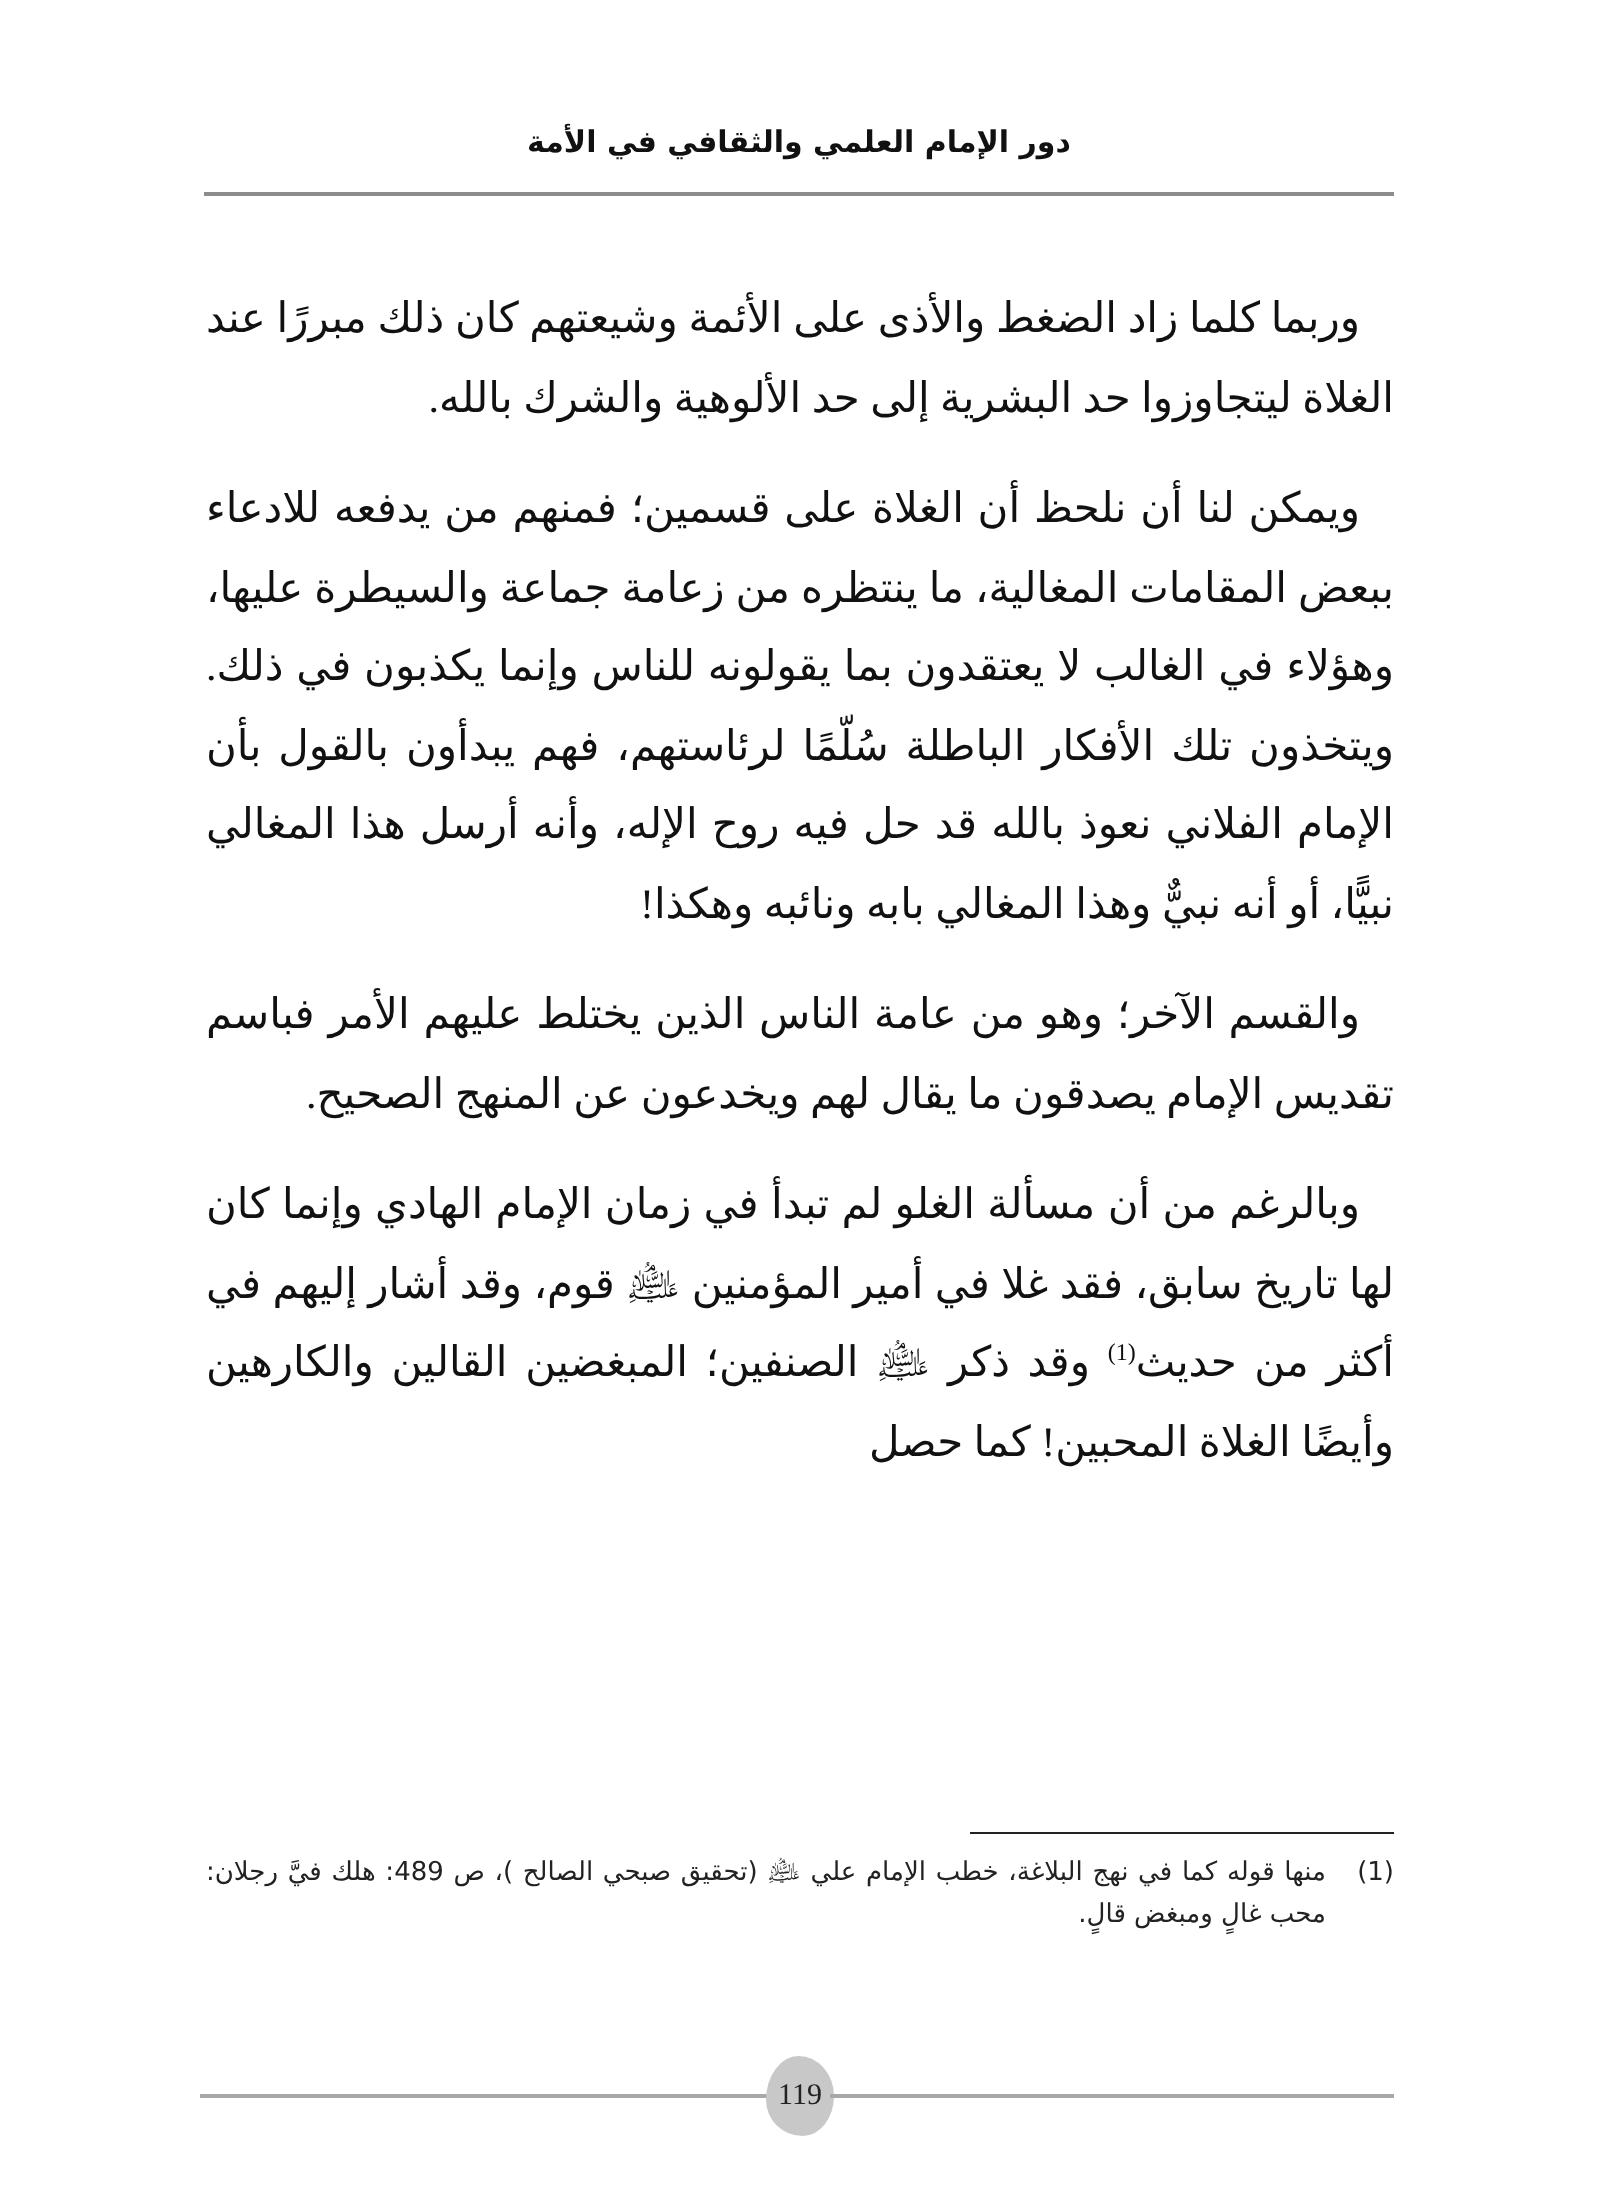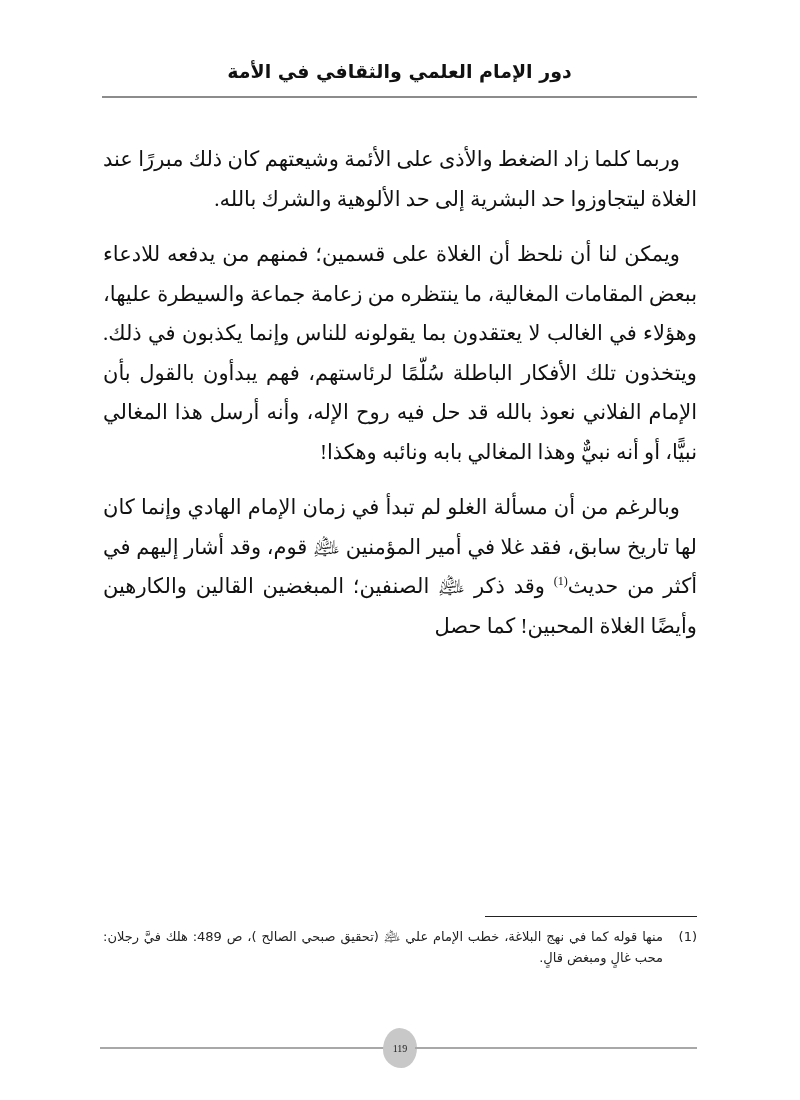--- a/index.html
+++ b/index.html
@@ -22,21 +22,21 @@
     }
     
     .running-header {
       position: absolute;
       top: 56px;
       left: 102px;
       width: 595px;
       text-align: center;
       font-family: "DejaVu Sans", sans-serif;
       font-weight: bold;
-      font-size: 19px;
+      font-size: 15px;
       line-height: 30px;
       color: #111;
     }
     .header-rule {
       position: absolute;
       top: 96px;
       left: 102px;
       width: 595px;
       height: 0;
       border-top: 2px solid #8c8c8c;
@@ -115,36 +115,37 @@
       width: 34px;
       height: 40px;
       background: #c8c8c8;
       border-radius: 48% 52% 46% 54% / 55% 50% 50% 45%;
       display: flex;
       align-items: center;
       justify-content: center;
     }
     .page-number {
       font-family: "Liberation Serif", "DejaVu Serif", serif;
-      font-size: 10px;
+      font-size: 15px;
       color: #222;
       direction: ltr;
     }
   </style>
 </head>
 <body>
 
 <div class="page">
 
   <div class="running-header">دور الإمام العلمي والثقافي في الأمة</div>
   <div class="header-rule"></div>
 
   <div class="body-text">
     <p>وربما كلما زاد الضغط والأذى على الأئمة وشيعتهم كان ذلك مبررًا عند الغلاة ليتجاوزوا حد البشرية إلى حد الألوهية والشرك بالله.</p>
     <p>ويمكن لنا أن نلحظ أن الغلاة على قسمين؛ فمنهم من يدفعه للادعاء ببعض المقامات المغالية، ما ينتظره من زعامة جماعة والسيطرة عليها، وهؤلاء في الغالب لا يعتقدون بما يقولونه للناس وإنما يكذبون في ذلك. ويتخذون تلك الأفكار الباطلة سُلّمًا لرئاستهم، فهم يبدأون بالقول بأن الإمام الفلاني نعوذ بالله قد حل فيه روح الإله، وأنه أرسل هذا المغالي نبيًّا، أو أنه نبيٌّ وهذا المغالي بابه ونائبه وهكذا!</p>
+    <p>والقسم الآخر؛ وهو من عامة الناس الذين يختلط عليهم الأمر فباسم تقديس الإمام يصدقون ما يقال لهم ويخدعون عن المنهج الصحيح.</p>
     <p><span>وبالرغم من أن مسألة الغلو لم تبدأ في زمان الإمام الهادي وإنما كان لها تاريخ سابق، فقد غلا في أمير المؤمنين ﵇ قوم، وقد أشار إليهم في أكثر من حديث</span><span class="fn-ref">(1)</span><span> وقد ذكر ﵇ الصنفين؛ المبغضين القالين والكارهين وأيضًا الغلاة المحبين! كما حصل</span></p>
   </div>
 
   <div class="footnote-rule"></div>
 
   <div class="footnotes">
     <div class="footnote">
       <span class="fn-num">(1)</span>
       <span class="fn-text">منها قوله كما في نهج البلاغة، خطب الإمام علي ﵇ (تحقيق صبحي الصالح )، ص 489: هلك فيَّ رجلان: محب غالٍ ومبغض قالٍ.</span>
     </div>

